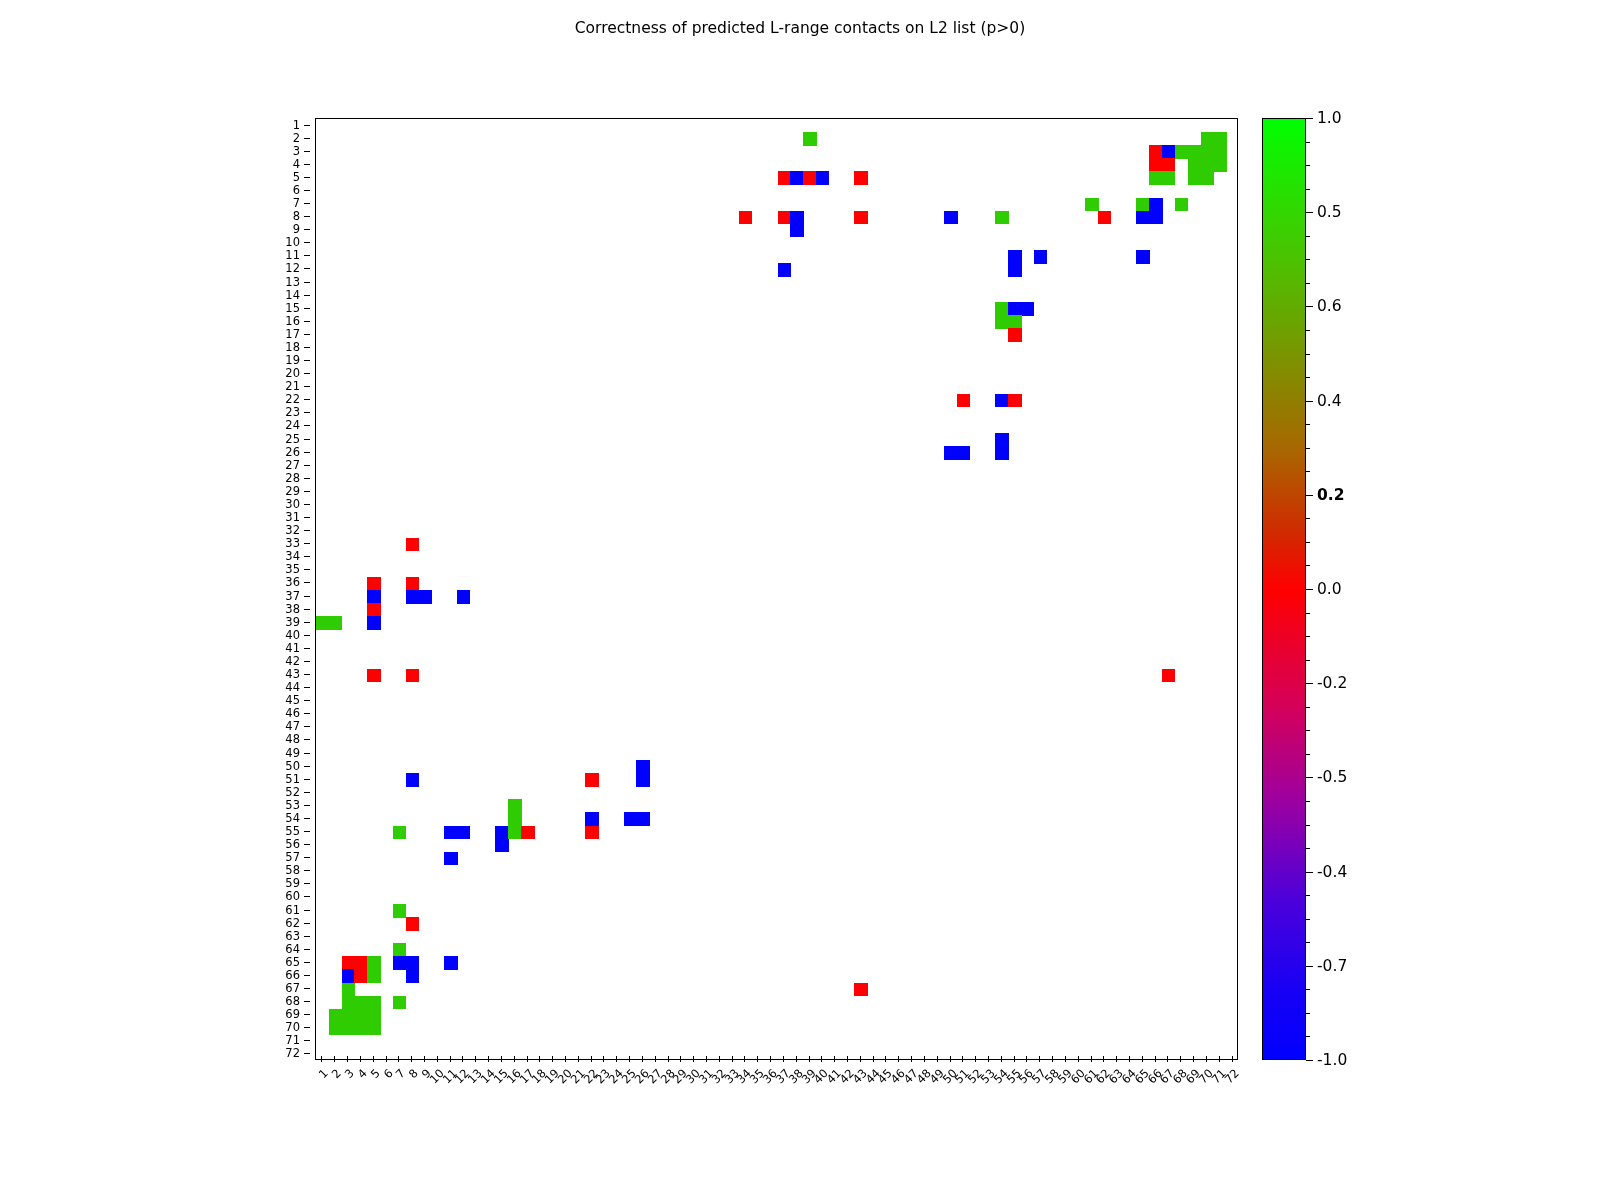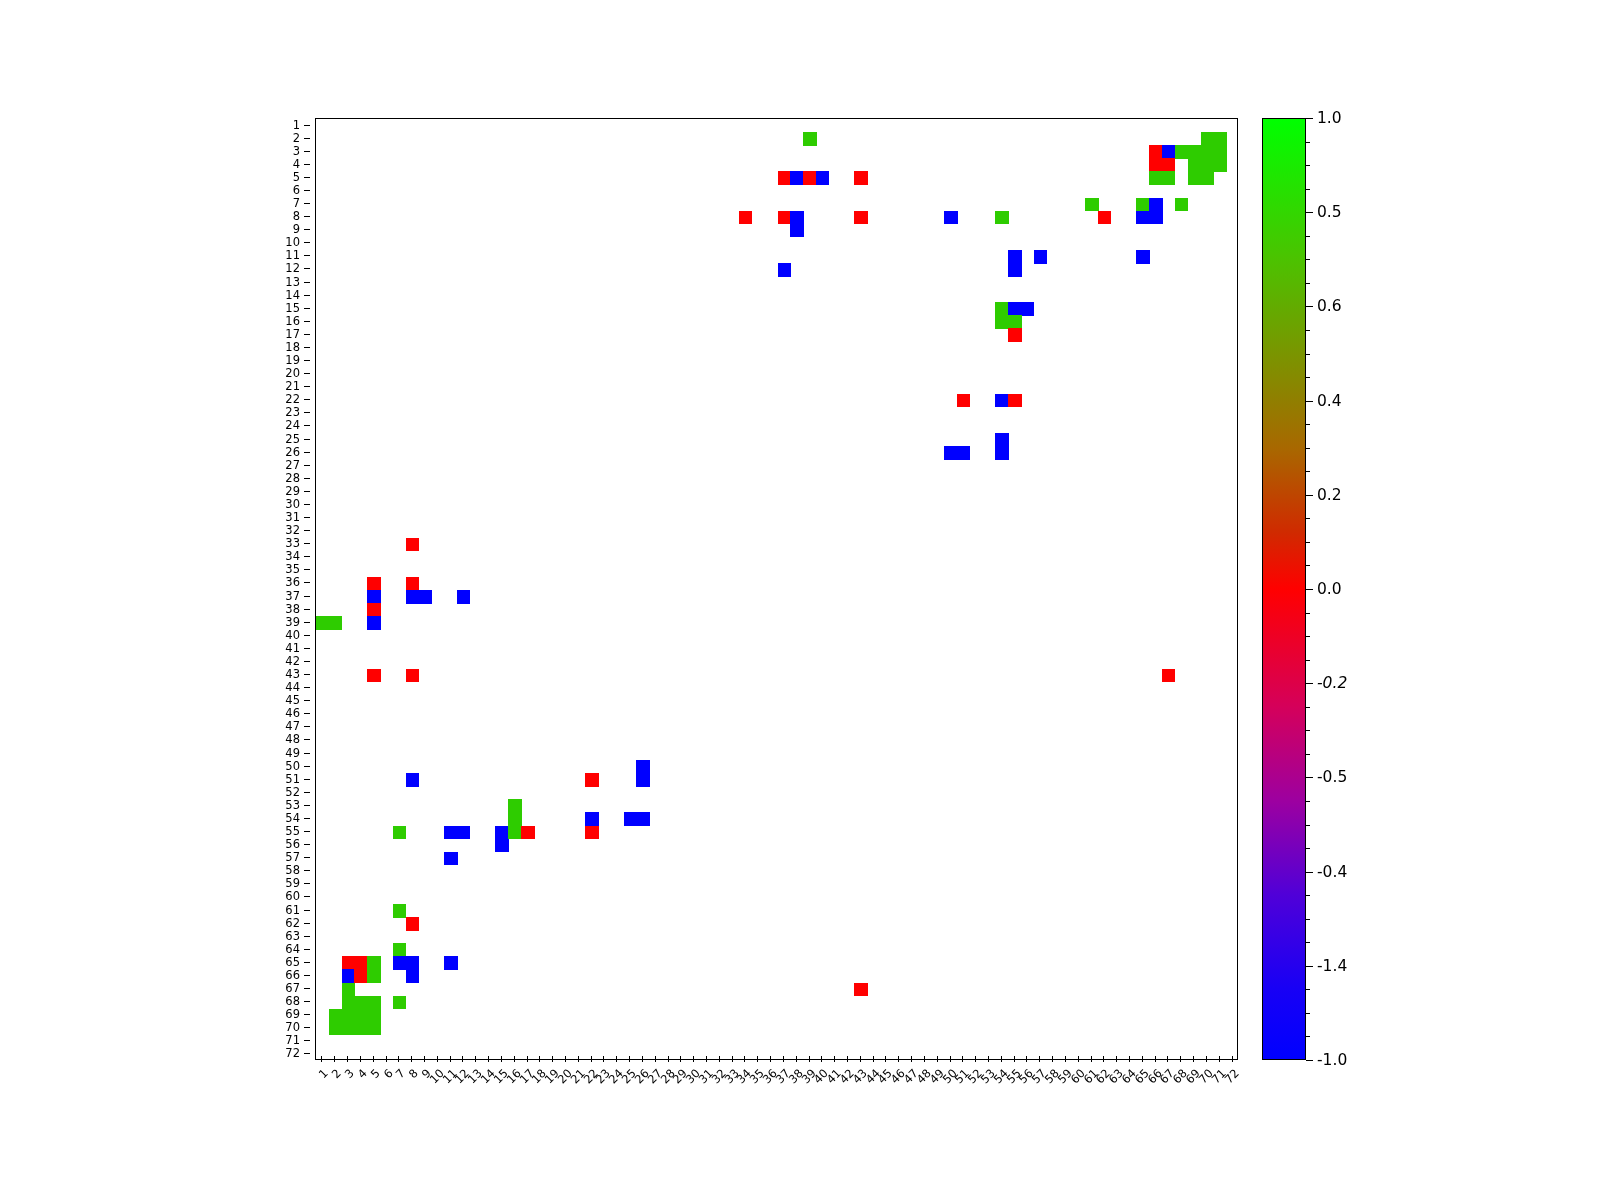--- a/index.html
+++ b/index.html
@@ -33,20 +33,21 @@
   .cb-major{position:absolute;left:44px;width:7px;height:1px;background:#000;}
   .cb-minor{position:absolute;left:44px;width:4px;height:1px;background:#000;}
   .cb-lab{position:absolute;left:55px;transform:translateY(-50%);font-size:15.5px;color:#000;white-space:nowrap;}
 </style>
 </head>
 <body>
 
 <div id="root">
 
   <div class="title-block">
+    <div class="title-line">Correctness of predicted L-range contacts on L2 list (p&gt;0)</div>
   </div>
 
 
   <div id="ylabels">
       <div class="ytick-mark" style="left: 49px; top: 6.54167px;"></div>
       <div class="ytick-lab" style="right: 10px; top: 6.54167px;">1</div>
       <div class="ytick-mark" style="left: 49px; top: 19.625px;"></div>
       <div class="ytick-lab" style="right: 10px; top: 19.625px;">2</div>
       <div class="ytick-mark" style="left: 49px; top: 32.7083px;"></div>
       <div class="ytick-lab" style="right: 10px; top: 32.7083px;">3</div>
@@ -462,31 +463,31 @@
   <div id="cbar-ticks">
       <div class="cb-major" style="top: 0px;"></div>
       <div class="cb-lab" style="top: 0px;">1.0</div>
       <div class="cb-major" style="top: 94.2px;"></div>
       <div class="cb-lab" style="top: 94.2px;">0.5</div>
       <div class="cb-major" style="top: 188.4px;"></div>
       <div class="cb-lab" style="top: 188.4px;">0.6</div>
       <div class="cb-major" style="top: 282.6px;"></div>
       <div class="cb-lab" style="top: 282.6px;">0.4</div>
       <div class="cb-major" style="top: 376.8px;"></div>
-      <div class="cb-lab" style="top: 376.8px;">0.2</div>
+      <div class="cb-lab" style="top: 376.8px; font-weight: bold;">0.2</div>
       <div class="cb-major" style="top: 471px;"></div>
       <div class="cb-lab" style="top: 471px;">0.0</div>
       <div class="cb-major" style="top: 565.2px;"></div>
-      <div class="cb-lab" style="top: 565.2px; font-style: italic;">-0.2</div>
+      <div class="cb-lab" style="top: 565.2px;">-0.2</div>
       <div class="cb-major" style="top: 659.4px;"></div>
       <div class="cb-lab" style="top: 659.4px;">-0.5</div>
       <div class="cb-major" style="top: 753.6px;"></div>
       <div class="cb-lab" style="top: 753.6px;">-0.4</div>
       <div class="cb-major" style="top: 847.8px;"></div>
-      <div class="cb-lab" style="top: 847.8px;">-1.4</div>
+      <div class="cb-lab" style="top: 847.8px;">-0.7</div>
       <div class="cb-major" style="top: 942px;"></div>
       <div class="cb-lab" style="top: 942px;">-1.0</div>
       <div class="cb-minor" style="top: 942px;"></div>
       <div class="cb-minor" style="top: 918.45px;"></div>
       <div class="cb-minor" style="top: 894.9px;"></div>
       <div class="cb-minor" style="top: 871.35px;"></div>
       <div class="cb-minor" style="top: 847.8px;"></div>
       <div class="cb-minor" style="top: 824.25px;"></div>
       <div class="cb-minor" style="top: 800.7px;"></div>
       <div class="cb-minor" style="top: 777.15px;"></div>

